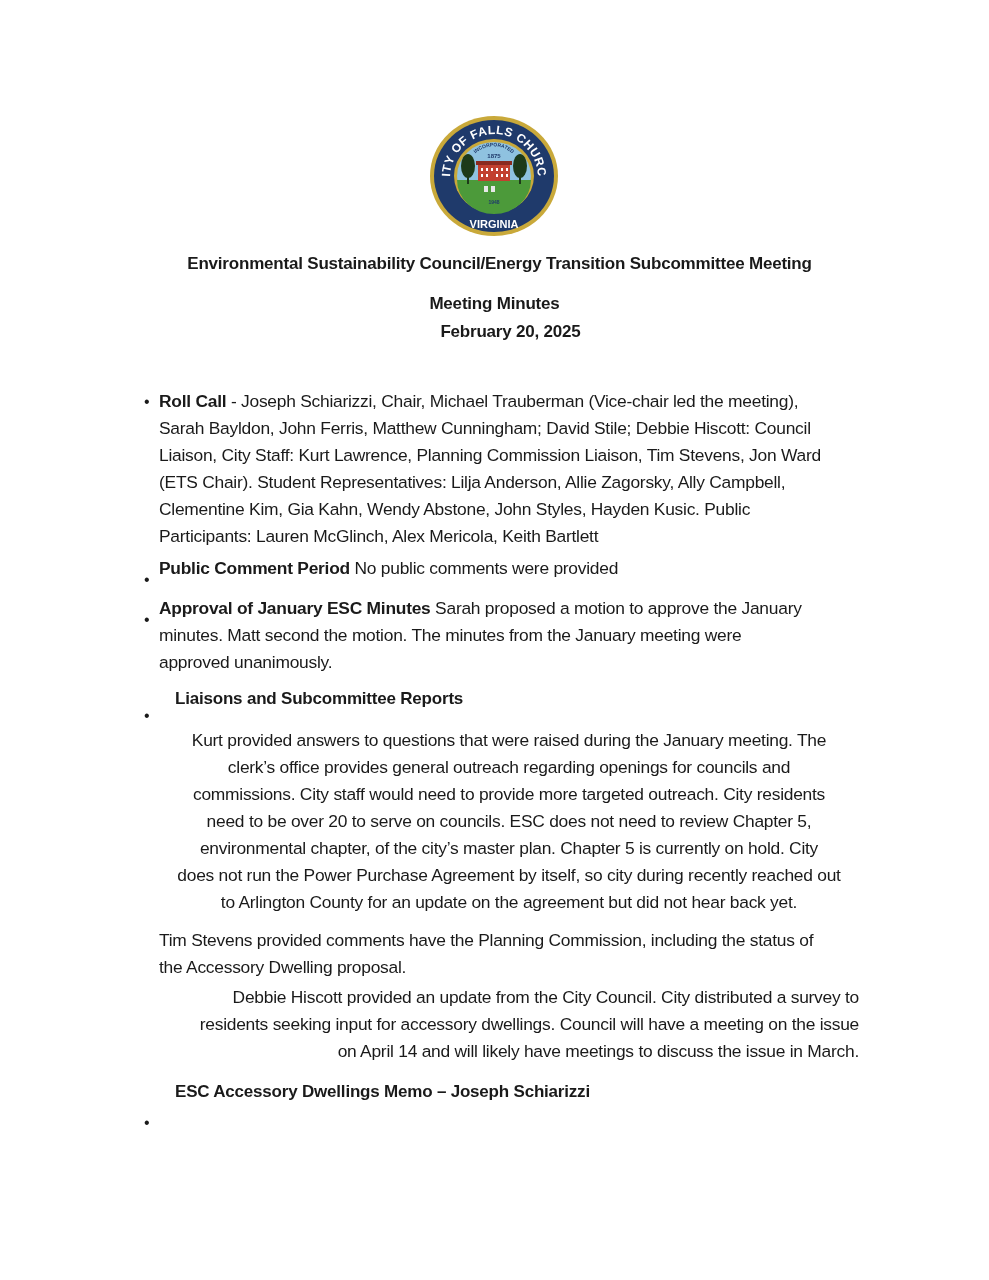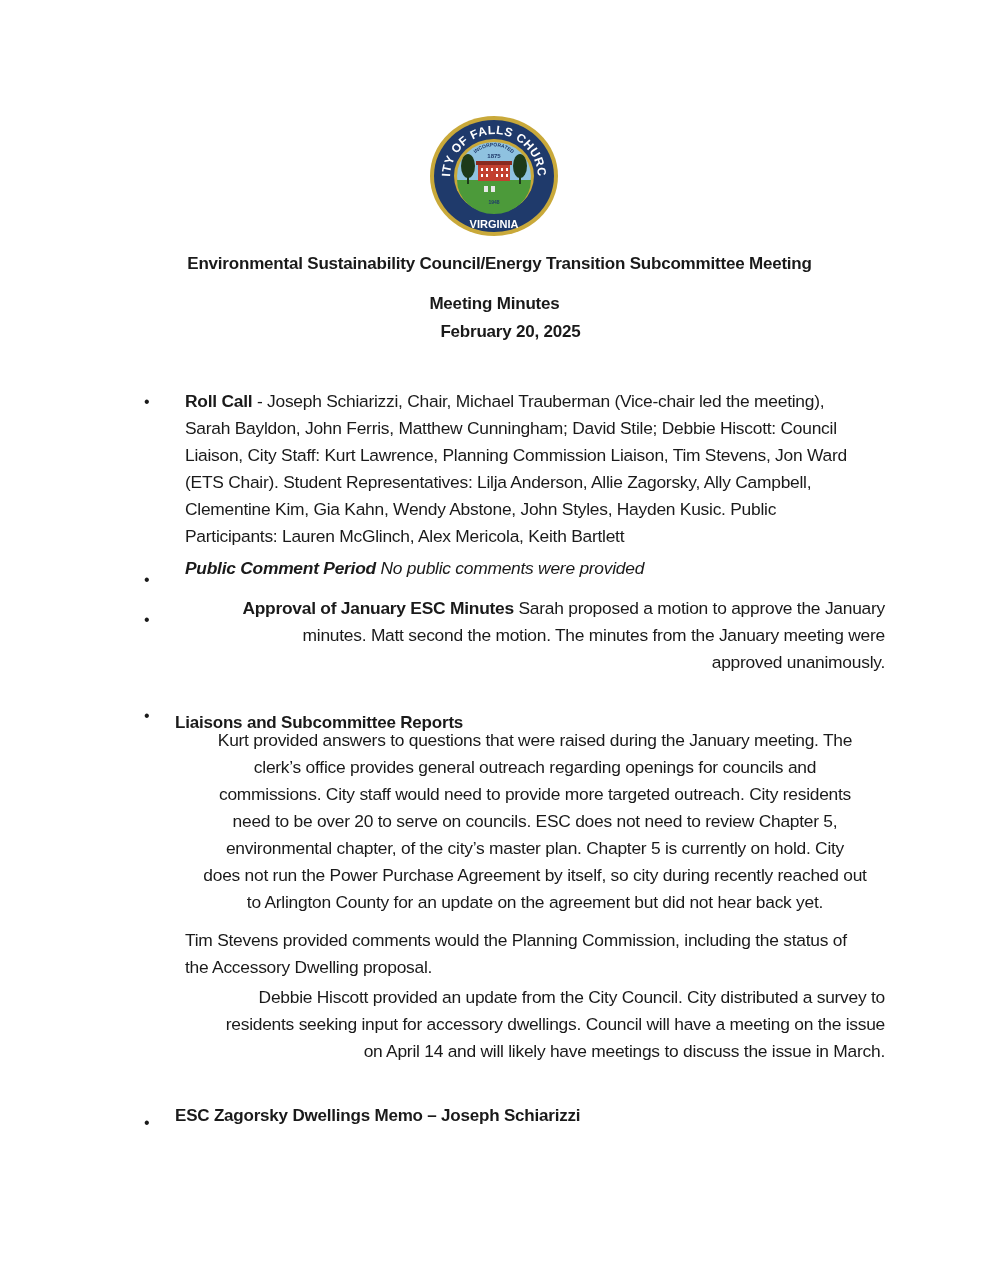--- a/index.html
+++ b/index.html
@@ -13,26 +13,26 @@
     position: absolute; left: 0; width: 989px; text-align: center;
     font-weight: bold; font-size: 17px; letter-spacing: -0.2px;
   }
   .t1 { top: 254px; left: 5px; }
   .t2 { top: 294px; }
   .t3 { top: 322px; margin-left: 16px; }
   .bullet {
     position: absolute; left: 144px; font-size: 16px; line-height: 16px;
   }
   .para {
-    position: absolute; left: 185px; width: 700px; font-size: 17.4px;
+    position: absolute; left: 159px; width: 700px; font-size: 17.4px;
     line-height: 27px; letter-spacing: -0.25px;
   }
   .para b { font-weight: bold; }
   .heading {
-    position: absolute; left: 175px; font-size: 17px; font-weight: bold; letter-spacing: -0.2px; margin-top: 24px;
+    position: absolute; left: 175px; font-size: 17px; font-weight: bold; letter-spacing: -0.2px;
   }
 </style>
 </head>
 <body>
 
 <div class="page">
 
   <svg class="seal" viewBox="0 0 132 124">
     <defs>
       <path id="arcTop" d="M 22 64 A 44 44 0 0 1 110 64"></path>
@@ -86,51 +86,51 @@
   <div class="para" style="top:388px;">
     <div><b>Roll Call</b><span> - Joseph Schiarizzi, Chair, Michael Trauberman (Vice-chair led the meeting),</span></div>
     <div>Sarah Bayldon, John Ferris, Matthew Cunningham; David Stile; Debbie Hiscott: Council</div>
     <div>Liaison, City Staff: Kurt Lawrence, Planning Commission Liaison, Tim Stevens, Jon Ward</div>
     <div>(ETS Chair). Student Representatives: Lilja Anderson, Allie Zagorsky, Ally Campbell,</div>
     <div>Clementine Kim, Gia Kahn, Wendy Abstone, John Styles, Hayden Kusic. Public</div>
     <div>Participants: Lauren McGlinch, Alex Mericola, Keith Bartlett</div>
   </div>
 
   <span class="bullet" style="top:572px;">•</span>
-  <div class="para" style="top:555px;font-style:italic;">
+  <div class="para" style="top:555px;">
     <div><b>Public Comment Period</b><span> No public comments were provided</span></div>
   </div>
 
   <span class="bullet" style="top:612px;">•</span>
-  <div class="para" style="top:595px;text-align:right;">
+  <div class="para" style="top:595px;">
     <div><b>Approval of January ESC Minutes</b><span> Sarah proposed a motion to approve the January</span></div>
     <div>minutes. Matt second the motion. The minutes from the January meeting were</div>
     <div>approved unanimously.</div>
   </div>
 
   <span class="bullet" style="top:708px;">•</span>
   <div class="heading" style="top:689px;">Liaisons and Subcommittee Reports</div>
 
   <div class="para" style="top:727px;text-align:center;">
     <div>Kurt provided answers to questions that were raised during the January meeting. The</div>
     <div>clerk’s office provides general outreach regarding openings for councils and</div>
     <div>commissions. City staff would need to provide more targeted outreach. City residents</div>
     <div>need to be over 20 to serve on councils. ESC does not need to review Chapter 5,</div>
     <div>environmental chapter, of the city’s master plan. Chapter 5 is currently on hold. City</div>
     <div>does not run the Power Purchase Agreement by itself, so city during recently reached out</div>
     <div>to Arlington County for an update on the agreement but did not hear back yet.</div>
   </div>
 
   <div class="para" style="top:927px;">
-    <div>Tim Stevens provided comments would the Planning Commission, including the status of</div>
+    <div>Tim Stevens provided comments have the Planning Commission, including the status of</div>
     <div>the Accessory Dwelling proposal.</div>
   </div>
 
   <div class="para" style="top:984px;text-align:right;">
     <div>Debbie Hiscott provided an update from the City Council. City distributed a survey to</div>
     <div>residents seeking input for accessory dwellings. Council will have a meeting on the issue</div>
     <div>on April 14 and will likely have meetings to discuss the issue in March.</div>
   </div>
 
-  <div class="heading" style="top:1082px;">ESC Zagorsky Dwellings Memo – Joseph Schiarizzi</div>
+  <div class="heading" style="top:1082px;">ESC Accessory Dwellings Memo – Joseph Schiarizzi</div>
   <span class="bullet" style="top:1115px;">•</span>
 
 </div>
 
 </body></html>

